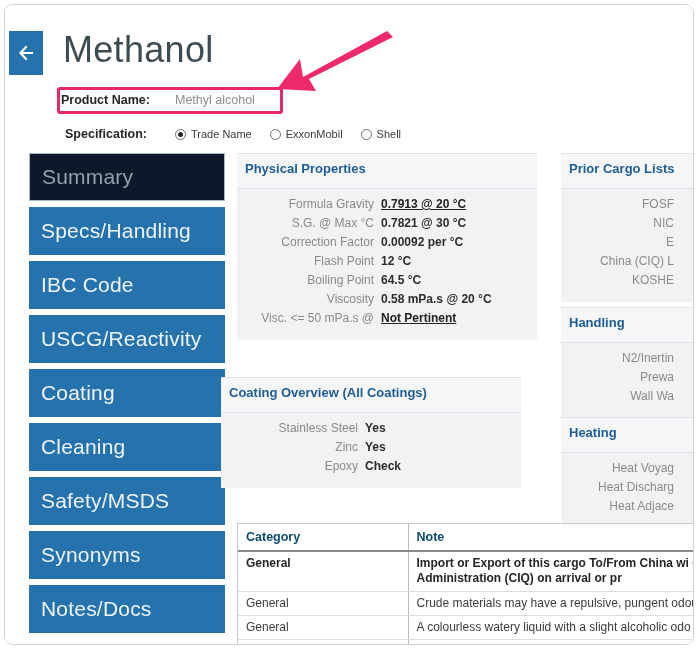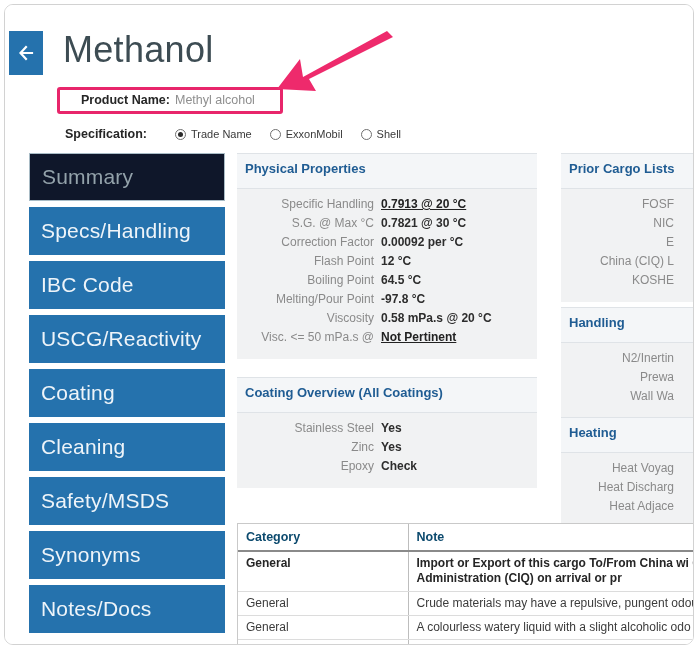--- a/index.html
+++ b/index.html
@@ -63,21 +63,21 @@
   }
   #pn-highlight {
     position: absolute;
     left: 0; top: 0;
     width: 226px; height: 27px;
     border: 3px solid #e8266b;
     border-radius: 3px;
   }
   #pn-label {
     position: absolute;
-    left: 24px; top: 6px;
+    left: 4px; top: 6px;
     font-size: 12.5px;
     font-weight: bold;
     color: #262626;
     white-space: nowrap;
   }
   #pn-value {
     position: absolute;
     left: 118px; top: 6px;
     font-size: 12.5px;
     color: #8e8e8e;
@@ -199,21 +199,21 @@
     text-decoration: underline;
     color: #222222;
     cursor: pointer;
   }
 
   
   #panel-physical { left: 232px; top: 148px; width: 300px; }
   #panel-physical .prop-label { width: 140px; }
   #panel-physical .prop-value { width: 146px; }
 
-  #panel-coating { left: 232px; top: 372px; width: 300px; }
+  #panel-coating { left: 216px; top: 372px; width: 300px; }
   #panel-coating .prop-label { width: 140px; }
   #panel-coating .prop-value { width: 146px; }
 
   #panel-cargo   { left: 556px; top: 148px; width: 190px; }
   #panel-handling{ left: 556px; top: 302px; width: 190px; }
   #panel-heating { left: 556px; top: 412px; width: 190px; }
   .rightcol .prop-label { width: 118px; }
   .rightcol .prop-value { width: 60px; }
 
   
@@ -317,42 +317,38 @@
         </div>
     <div class="nav-item">
       <span>Notes/Docs</span>
         </div>
   </div>
 
   <div class="panel" id="panel-physical">
     <div class="panel-head">Physical Properties</div>
     <div class="panel-body">
       <div class="prop-row">
-        <span class="prop-label">Specific Handling</span>
+        <span class="prop-label">Formula Gravity</span>
         <span class="prop-value link">0.7913 @ 20 °C</span>
           </div>
       <div class="prop-row">
         <span class="prop-label">S.G. @ Max °C</span>
         <span class="prop-value">0.7821 @ 30 °C</span>
           </div>
       <div class="prop-row">
         <span class="prop-label">Correction Factor</span>
         <span class="prop-value">0.00092 per °C</span>
           </div>
       <div class="prop-row">
         <span class="prop-label">Flash Point</span>
         <span class="prop-value">12 °C</span>
           </div>
       <div class="prop-row">
         <span class="prop-label">Boiling Point</span>
         <span class="prop-value">64.5 °C</span>
-          </div>
-      <div class="prop-row">
-        <span class="prop-label">Melting/Pour Point</span>
-        <span class="prop-value">-97.8 °C</span>
           </div>
       <div class="prop-row">
         <span class="prop-label">Viscosity</span>
         <span class="prop-value">0.58 mPa.s @ 20 °C</span>
           </div>
       <div class="prop-row">
         <span class="prop-label">Visc. &lt;= 50 mPa.s @</span>
         <span class="prop-value link">Not Pertinent</span>
           </div>
     </div>

